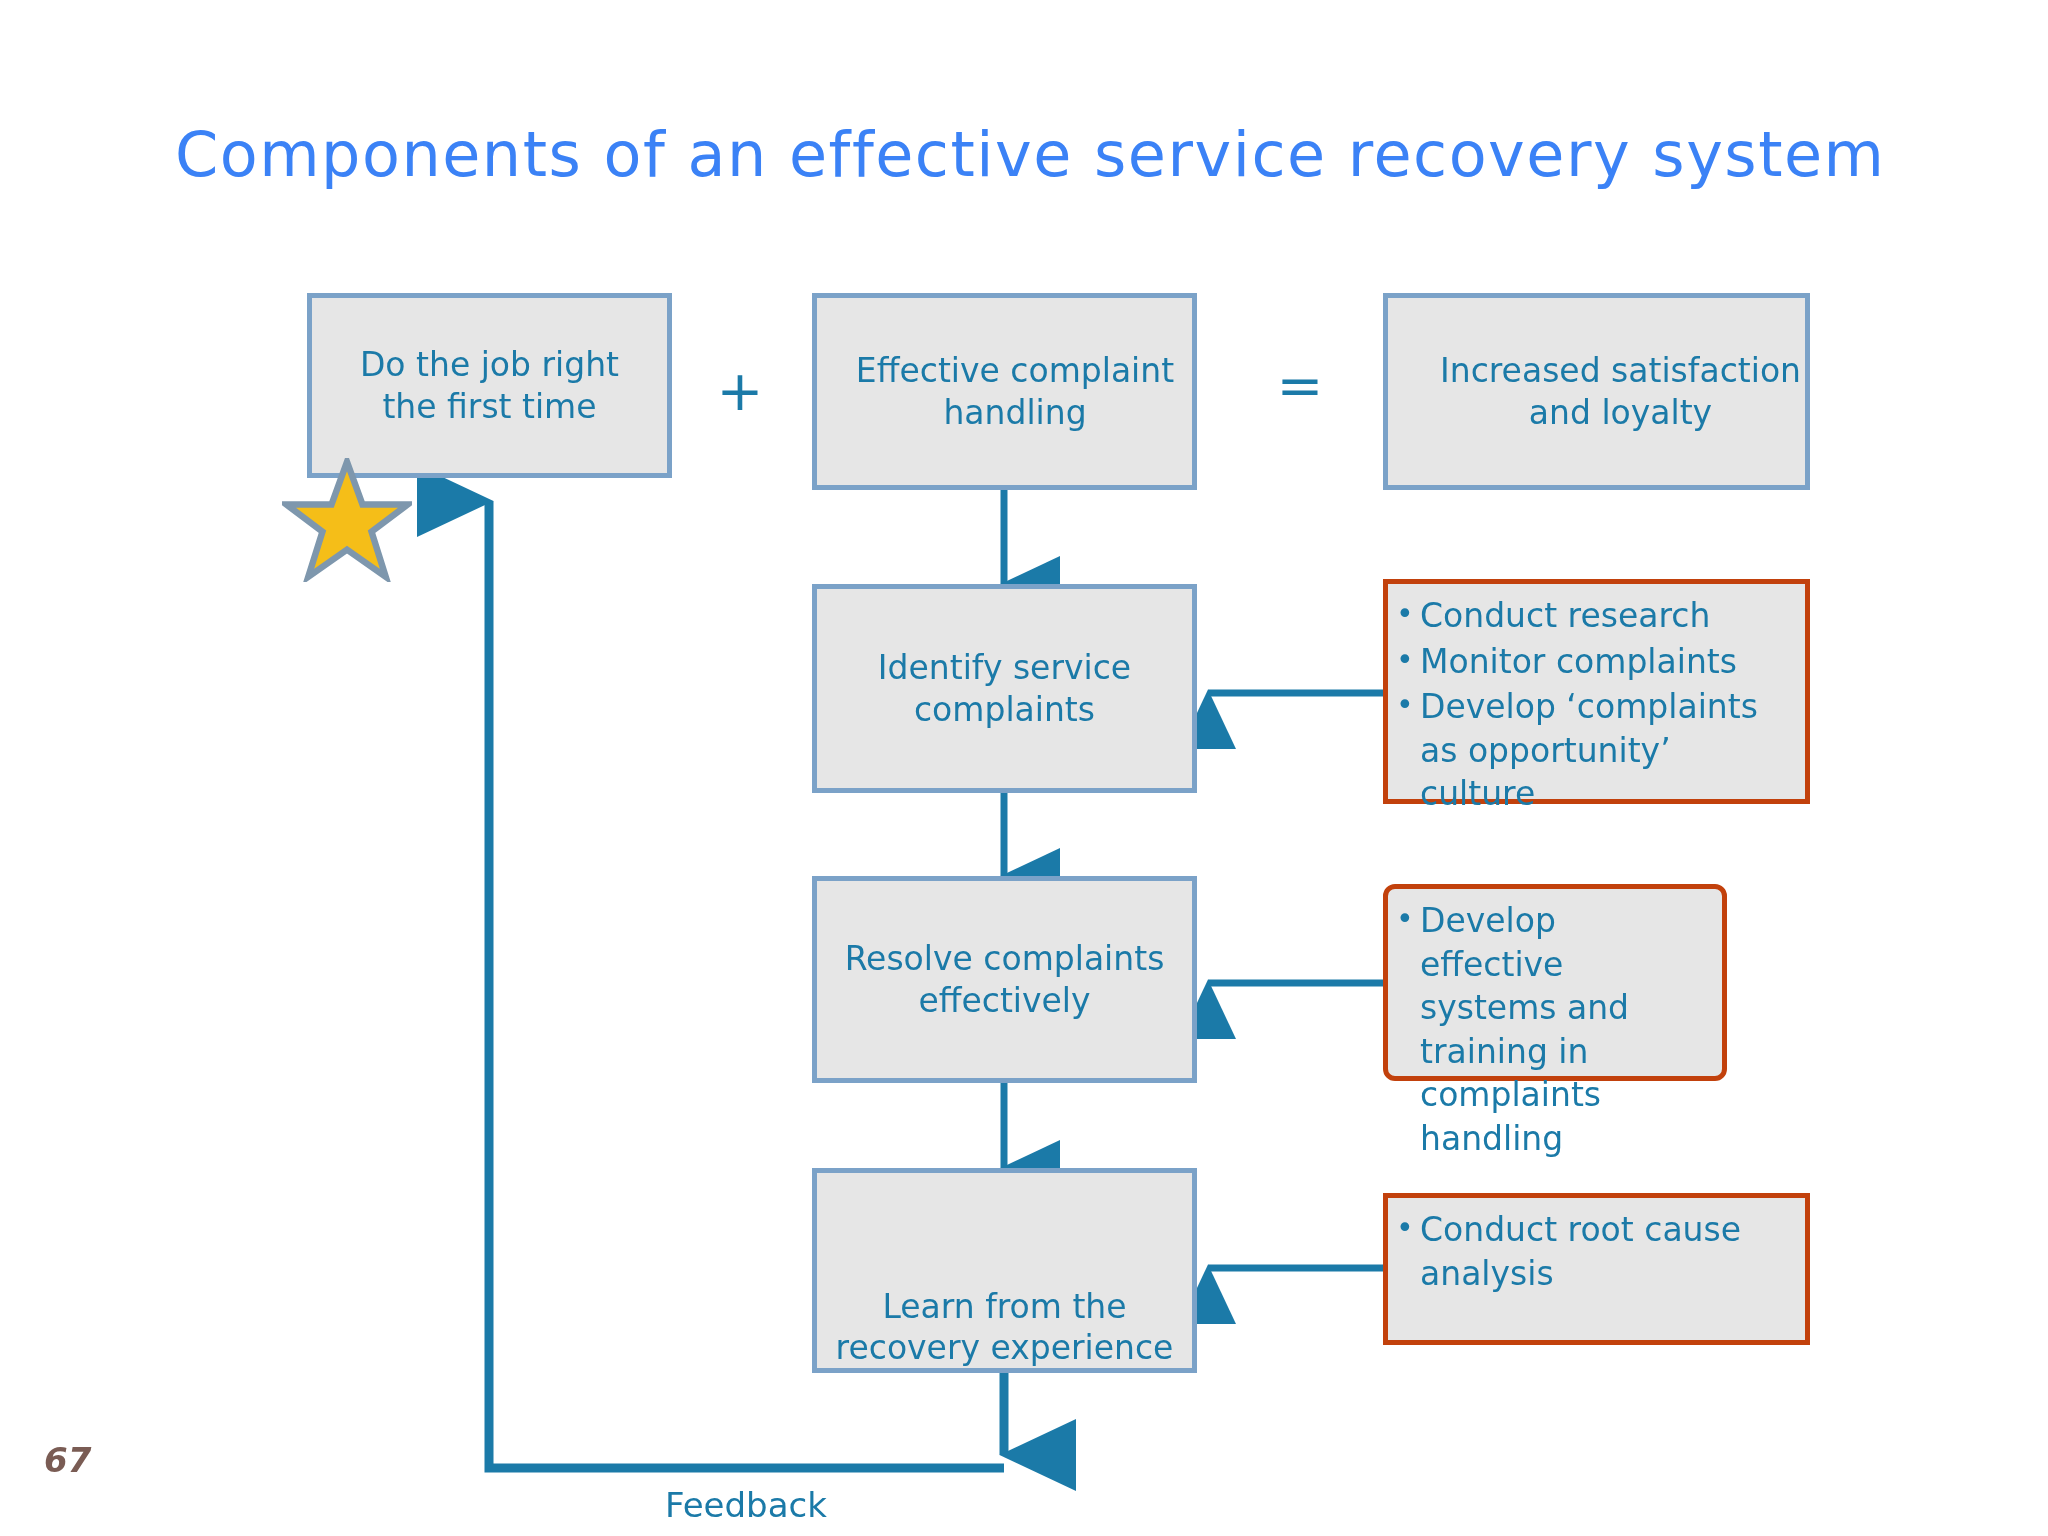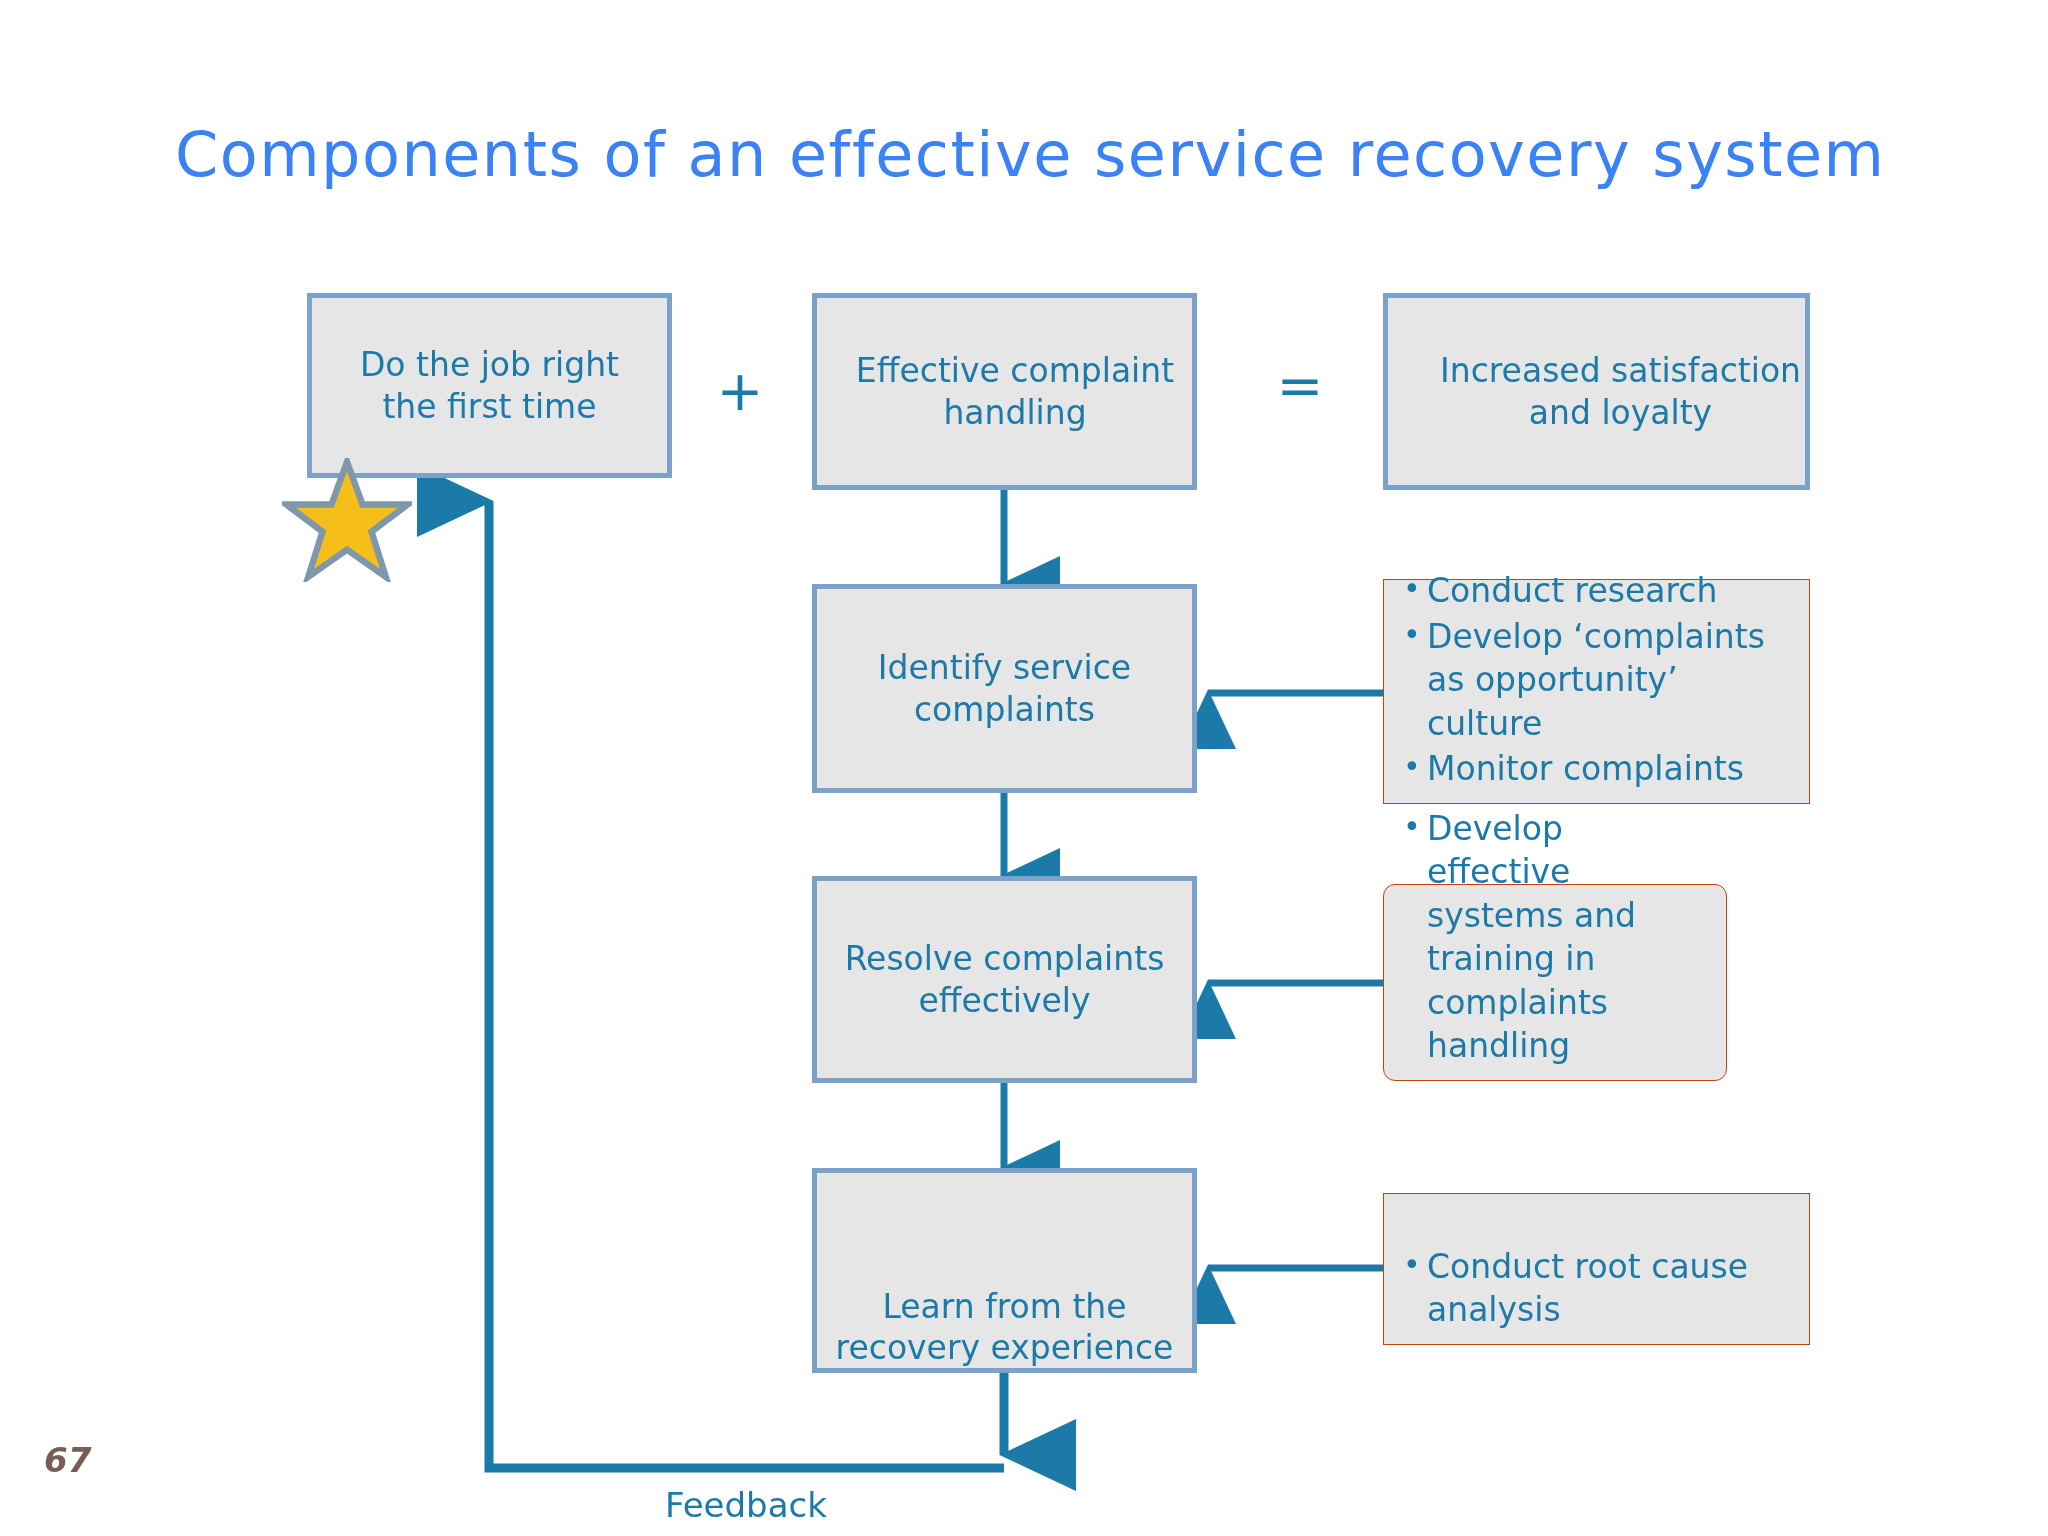--- a/index.html
+++ b/index.html
@@ -47,29 +47,29 @@
     line-height: 1.25;
     text-align: center;
   }
   .pbox .txt { display: block; }
 
   
   .bbox {
     position: absolute;
     box-sizing: border-box;
     background: #E6E6E6;
-    border: 1px solid #c2410c;
+    border: 5px solid #c2410c;
     color: #1B7AA8;
     font-family: "DejaVu Sans", sans-serif;
     font-size: 33px;
     line-height: 1.32;
     display: flex;
     flex-direction: column;
-    justify-content: flex-end;
-    padding: 10px 14px 10px 17px;
+    justify-content: flex-start;
+    padding: 10px 14px 10px 6px;
   }
   .bbox ul {
     margin: 0;
     padding: 0 0 0 26px;
     list-style: none;
   }
   .bbox li {
     position: relative;
     margin: 0 0 2px 0;
   }
@@ -214,22 +214,22 @@
   <div class="pbox" id="box-learn" style="left:812px; top:1168px; width:385px; height:205px;align-items:flex-end;">
     <span class="txt">
       <span>Learn from the</span><br>
       <span>recovery experience</span>
     </span>
   </div>
 
   <div class="bbox" id="notes-identify" style="left:1383px; top:579px; width:427px; height:225px;">
     <ul>
       <li>Conduct research</li>
+      <li>Monitor complaints</li>
       <li>Develop ‘complaints as opportunity’ culture</li>
-      <li>Monitor complaints</li>
     </ul>
   </div>
 
   <div class="bbox" id="notes-resolve" style="left:1383px; top:884px; width:344px; height:197px;border-radius:12px;">
     <ul>
       <li>Develop effective systems and training in complaints handling</li>
     </ul>
   </div>
 
   <div class="bbox" id="notes-learn" style="left:1383px; top:1193px; width:427px; height:152px;">

